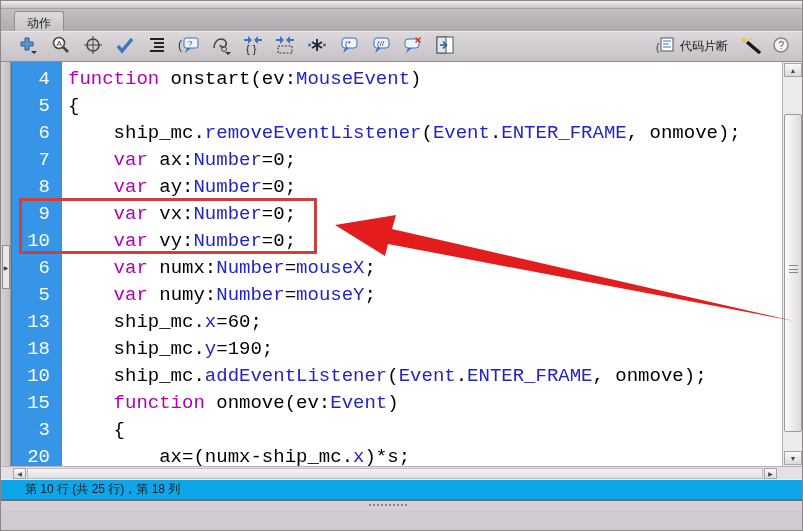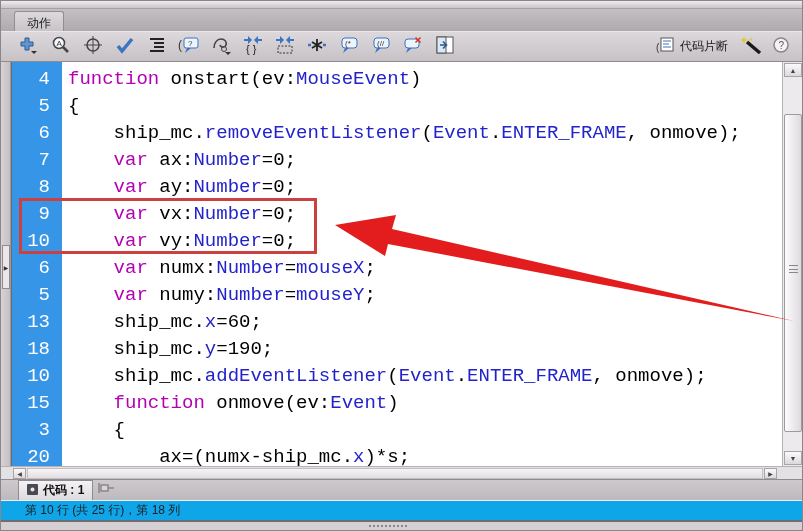--- a/index.html
+++ b/index.html
@@ -234,36 +234,20 @@
       <div class="vs-btn vs-down">▼</div>
     </div>
   </div>
 
   <div class="hscroll">
     <div class="hs-btn hs-left">◀</div>
     <div class="hs-track"></div>
     <div class="hs-btn hs-right">▶</div>
   </div>
 
-  <div class="script-tab-bar">
-    <div class="script-tab">
-      <span><svg width="11" height="11">
-            <rect width="11" height="11" rx="1" fill="#4a4a52"></rect>
-            <circle cx="5.5" cy="5.5" r="2" fill="#e8e8f0"></circle>
-          </svg></span>
-      <span>代码 : 1</span>
-    </div>
-    <div class="pin-btn"><svg width="18" height="14">
-          <g stroke="#8a868a" stroke-width="1.5" fill="#d8d4d8">
-            <rect x="4" y="4" width="7" height="6"></rect>
-            <line x1="11" y1="7" x2="17" y2="7"></line>
-            <line x1="2" y1="2" x2="2" y2="12"></line>
-          </g>
-        </svg></div>
-  </div>
 
   <div class="status-bar">
     <span>第 10 行 (共 25 行)，第 18 列</span>
   </div>
 
   <div class="bottom-strip">
     <div class="grip-dots"></div>
   </div>
 
   <div class="red-box"></div>

